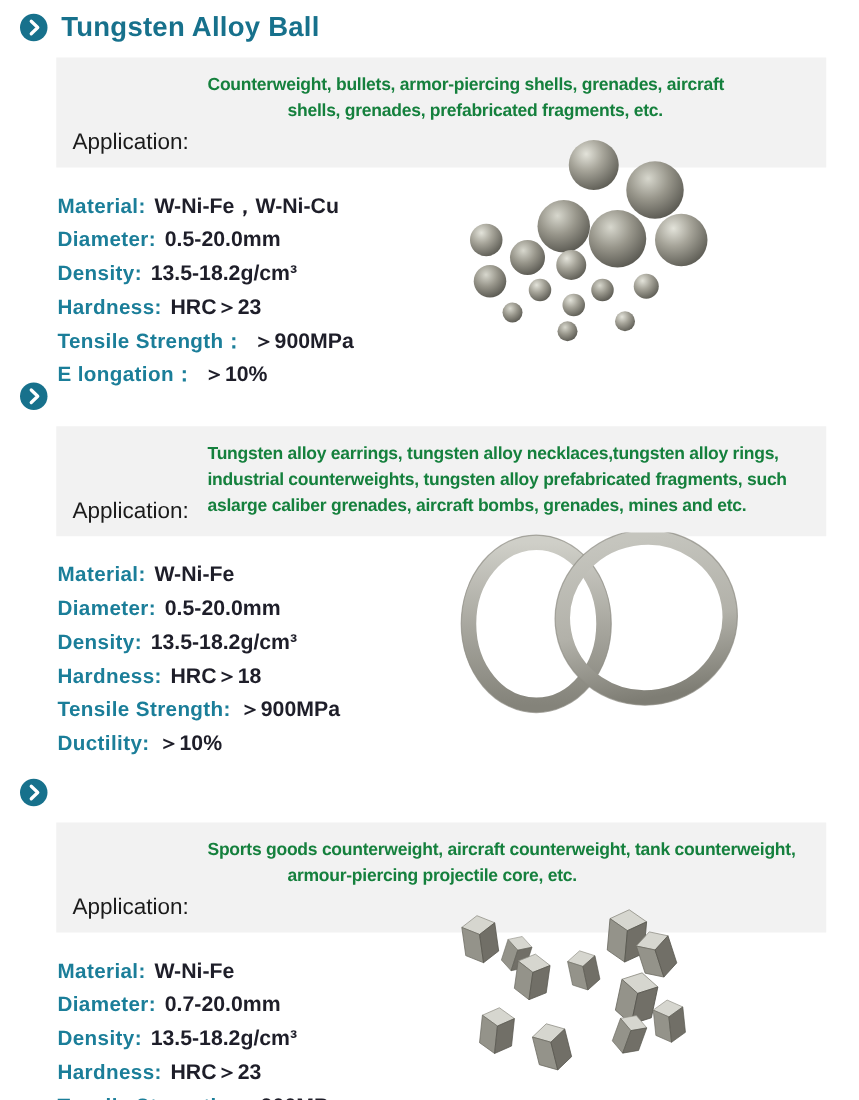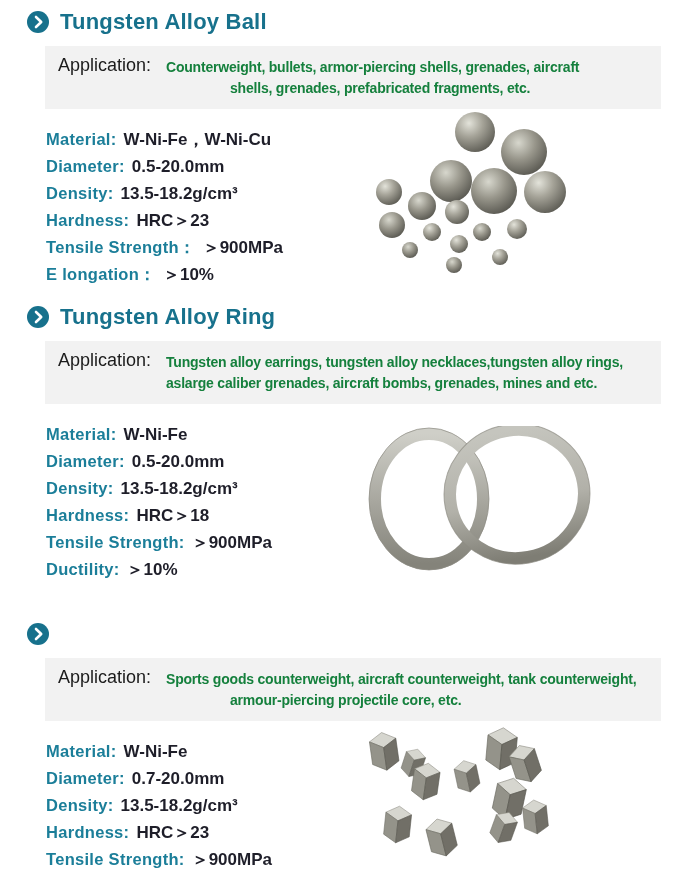--- a/index.html
+++ b/index.html
@@ -4,28 +4,28 @@
 <style>
   * { margin:0; padding:0; box-sizing:border-box; }
   body { background:#ffffff; font-family:"Liberation Sans", sans-serif; }
   .page { position:relative; width:687px; height:880px; background:#ffffff; overflow:hidden; }
 
   .section { position:absolute; left:0; width:687px; }
   .sec-ball  { top:8px; }
   .sec-ring  { top:303px; }
   .sec-grain { top:620px; }
 
-  .head { display:flex; align-items:center; gap:11px; padding-left:27px; height:28px; }
+  .head { display:flex; align-items:center; gap:11px; padding-left:16px; height:28px; }
   .bullet { width:22px; height:22px; border-radius:50%; background:#17718C;
             display:flex; align-items:center; justify-content:center; flex-shrink:0; }
   .head h2 { font-size:22px; font-weight:700; color:#17718C; letter-spacing:0.2px; }
 
   .appbox { margin:10px 0 0 45px; width:616px; background:#F2F2F2;
             display:flex; padding:8px 6px 10px 13px; }
-  .applabel { font-size:18px; color:#1B1B1B; width:108px; flex-shrink:0; padding-top:1px; }
+  .applabel { font-size:18px; color:#1B1B1B; width:108px; flex-shrink:0; padding-top:1px;margin-top:48px; }
   .applines { font-weight:700; font-size:14px; color:#15803d; line-height:1.5;
               letter-spacing:-0.2px; padding-top:3px; }
   .appline { white-space:nowrap; }
   .appline.indent { padding-left:64px; }
 
   .specs { list-style:none; margin:17px 0 0 46px; width:330px; }
   .specs li { height:27px; line-height:27px; white-space:nowrap; }
   .k { color:#1B7E99; font-weight:700; font-size:16.5px; letter-spacing:0.3px; margin-right:7px; }
   .v { color:#1E1E29; font-weight:700; font-size:17px; }
 
@@ -97,26 +97,26 @@
     </div>
   </div>
 
   <div class="section sec-ring">
     <div class="head">
       <span class="bullet">
         <svg width="22" height="22" viewBox="0 0 22 22">
             <path d="M9 6 L14.2 11 L9 16" fill="none" stroke="#ffffff" stroke-width="2.6" stroke-linecap="round" stroke-linejoin="round"></path>
           </svg>
       </span>
-      <h2>Tungsten Alloy Ring</h2>
     </div>
     <div class="appbox">
       <span class="applabel">Application:</span>
       <div class="applines">
         <div class="appline">Tungsten alloy earrings, tungsten alloy necklaces,tungsten alloy rings,</div>
+        <div class="appline">industrial counterweights, tungsten alloy prefabricated fragments, such</div>
         <div class="appline">aslarge caliber grenades, aircraft bombs, grenades, mines and etc.</div>
       </div>
     </div>
     <ul class="specs">
       <li><span class="k">Material:</span><span class="v">W-Ni-Fe</span></li>
       <li><span class="k">Diameter:</span><span class="v">0.5-20.0mm</span></li>
       <li><span class="k">Density:</span><span class="v">13.5-18.2g/cm³</span></li>
       <li><span class="k">Hardness:</span><span class="v">HRC＞18</span></li>
       <li><span class="k">Tensile Strength:</span><span class="v">＞900MPa</span></li>
       <li><span class="k">Ductility:</span><span class="v">＞10%</span></li>

